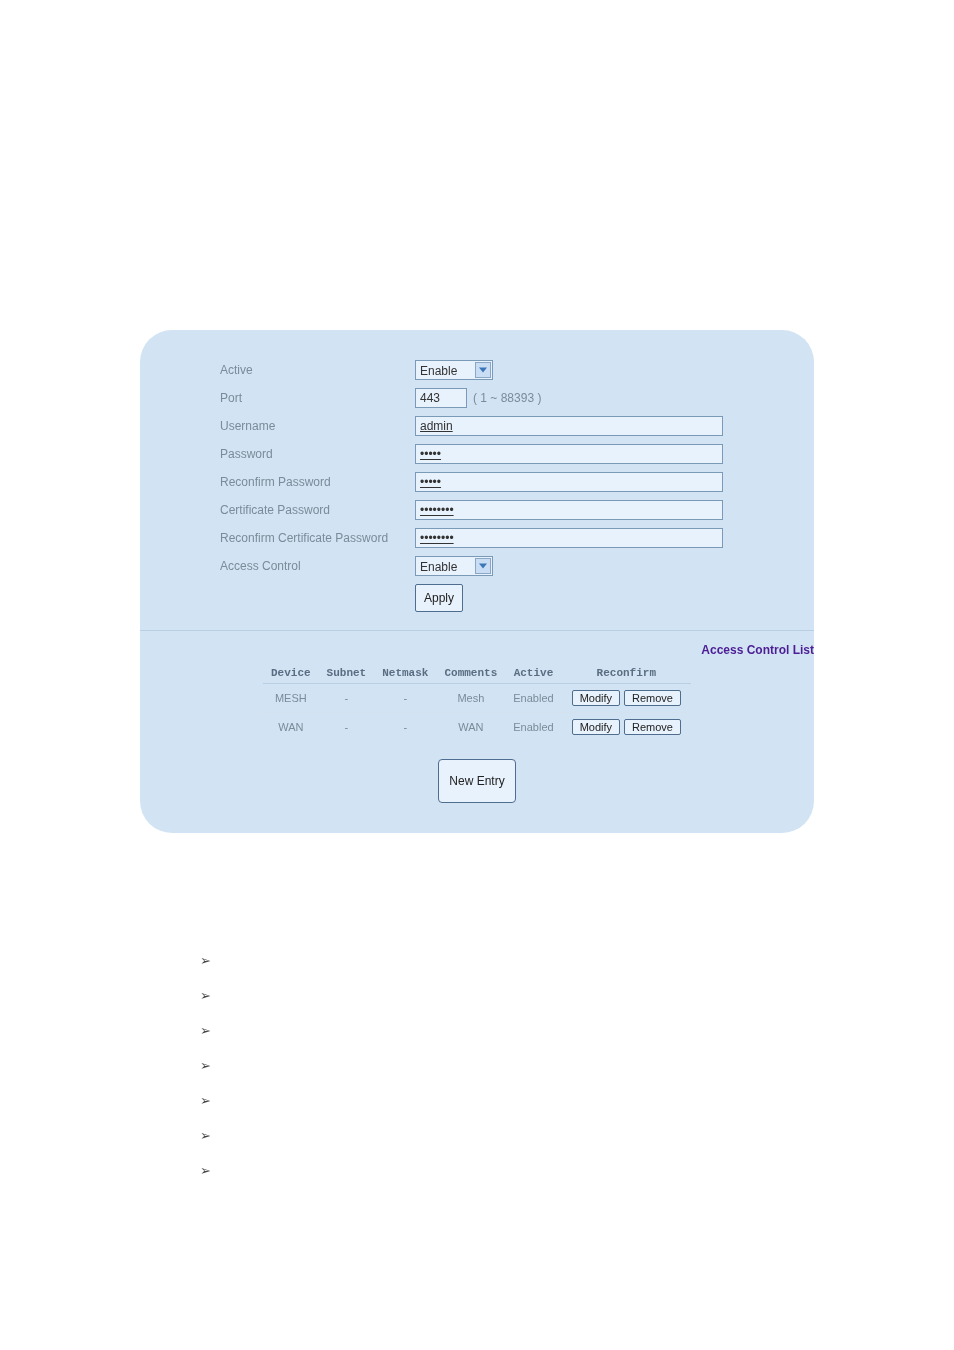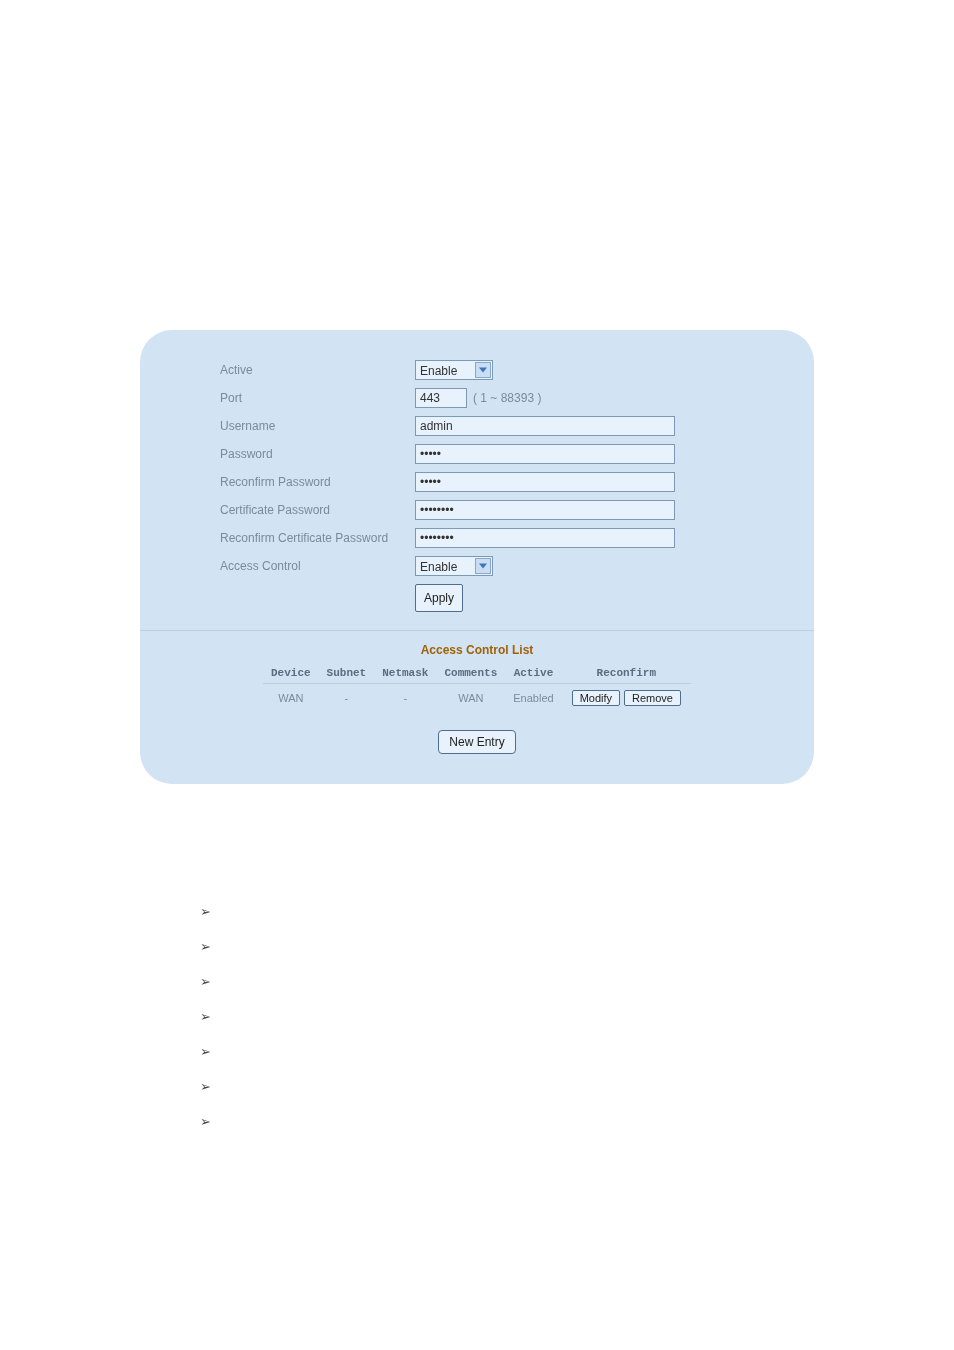--- a/index.html
+++ b/index.html
@@ -59,21 +59,21 @@
     .select-arrow svg { width: 8px; height: 6px; }
     .text-input {
       background: #e8f2fc;
       border: 1px solid #7a9ab8;
       font-size: 12px;
       padding: 2px 4px;
       height: 20px;
       color: #333;
     }
     .text-input.short { width: 52px; }
-    .text-input.long { width: 260px; }
+    .text-input.long { width: 308px; text-decoration: underline; }
     .hint {
       color: #7a8b99;
       font-size: 12px;
       margin-left: 6px;
     }
     .btn {
       background: #e8f2fc;
       border: 1px solid #4f6d8f;
       font-size: 12px;
       padding: 6px 8px;
@@ -81,22 +81,22 @@
       border-radius: 2px;
       cursor: pointer;
       display: inline-block;
     }
     hr.sep {
       border: none;
       border-top: 1px solid #b8cfe3;
       margin: 18px 0 12px 0;
     }
     .acl-title {
-      text-align: center;
-      color: #a16207;
+      text-align: right;
+      color: #4c1d95;
       font-weight: bold;
       font-size: 12px;
       margin-bottom: 6px;
     }
     .acl-table {
       margin: 0 auto;
       border-collapse: collapse;
       font-size: 11px;
       color: #6a7f98;
     }
@@ -111,21 +111,21 @@
     .acl-table td {
       padding: 6px 8px;
       text-align: center;
       border-top: 1px solid #d4e1ee;
       color: #7a8b99;
     }
     .acl-table tr.row td { background: transparent; }
     .acl-table .cfgcell { white-space: nowrap; }
     .acl-table .cfgcell .btn { margin: 0 2px; padding: 1px 7px; font-size: 11px; }
     .center-btn { text-align: center; margin-top: 18px; }
-    .center-btn .btn { padding: 4px 10px; border-radius: 4px; }
+    .center-btn .btn { padding: 14px 10px; border-radius: 4px; }
     .bullets {
       margin: 120px 0 0 200px;
     }
     .bullets .b {
       margin-bottom: 20px;
       color: #444;
       font-size: 13px;
     }
   </style>
 </head>
@@ -205,20 +205,28 @@
         <th>Device</th>
         <th>Subnet</th>
         <th>Netmask</th>
         <th>Comments</th>
         <th>Active</th>
         <th>Reconfirm</th>
       </tr>
     </thead>
     <tbody id="acl-body">
         <tr class="row">
+          <td>MESH</td>
+          <td>-</td>
+          <td>-</td>
+          <td>Mesh</td>
+          <td>Enabled</td>
+          <td class="cfgcell"><button class="btn">Modify</button><button class="btn">Remove</button></td>
+        </tr>
+        <tr class="row">
           <td>WAN</td>
           <td>-</td>
           <td>-</td>
           <td>WAN</td>
           <td>Enabled</td>
           <td class="cfgcell"><button class="btn">Modify</button><button class="btn">Remove</button></td>
         </tr>
       </tbody>
   </table>
 

